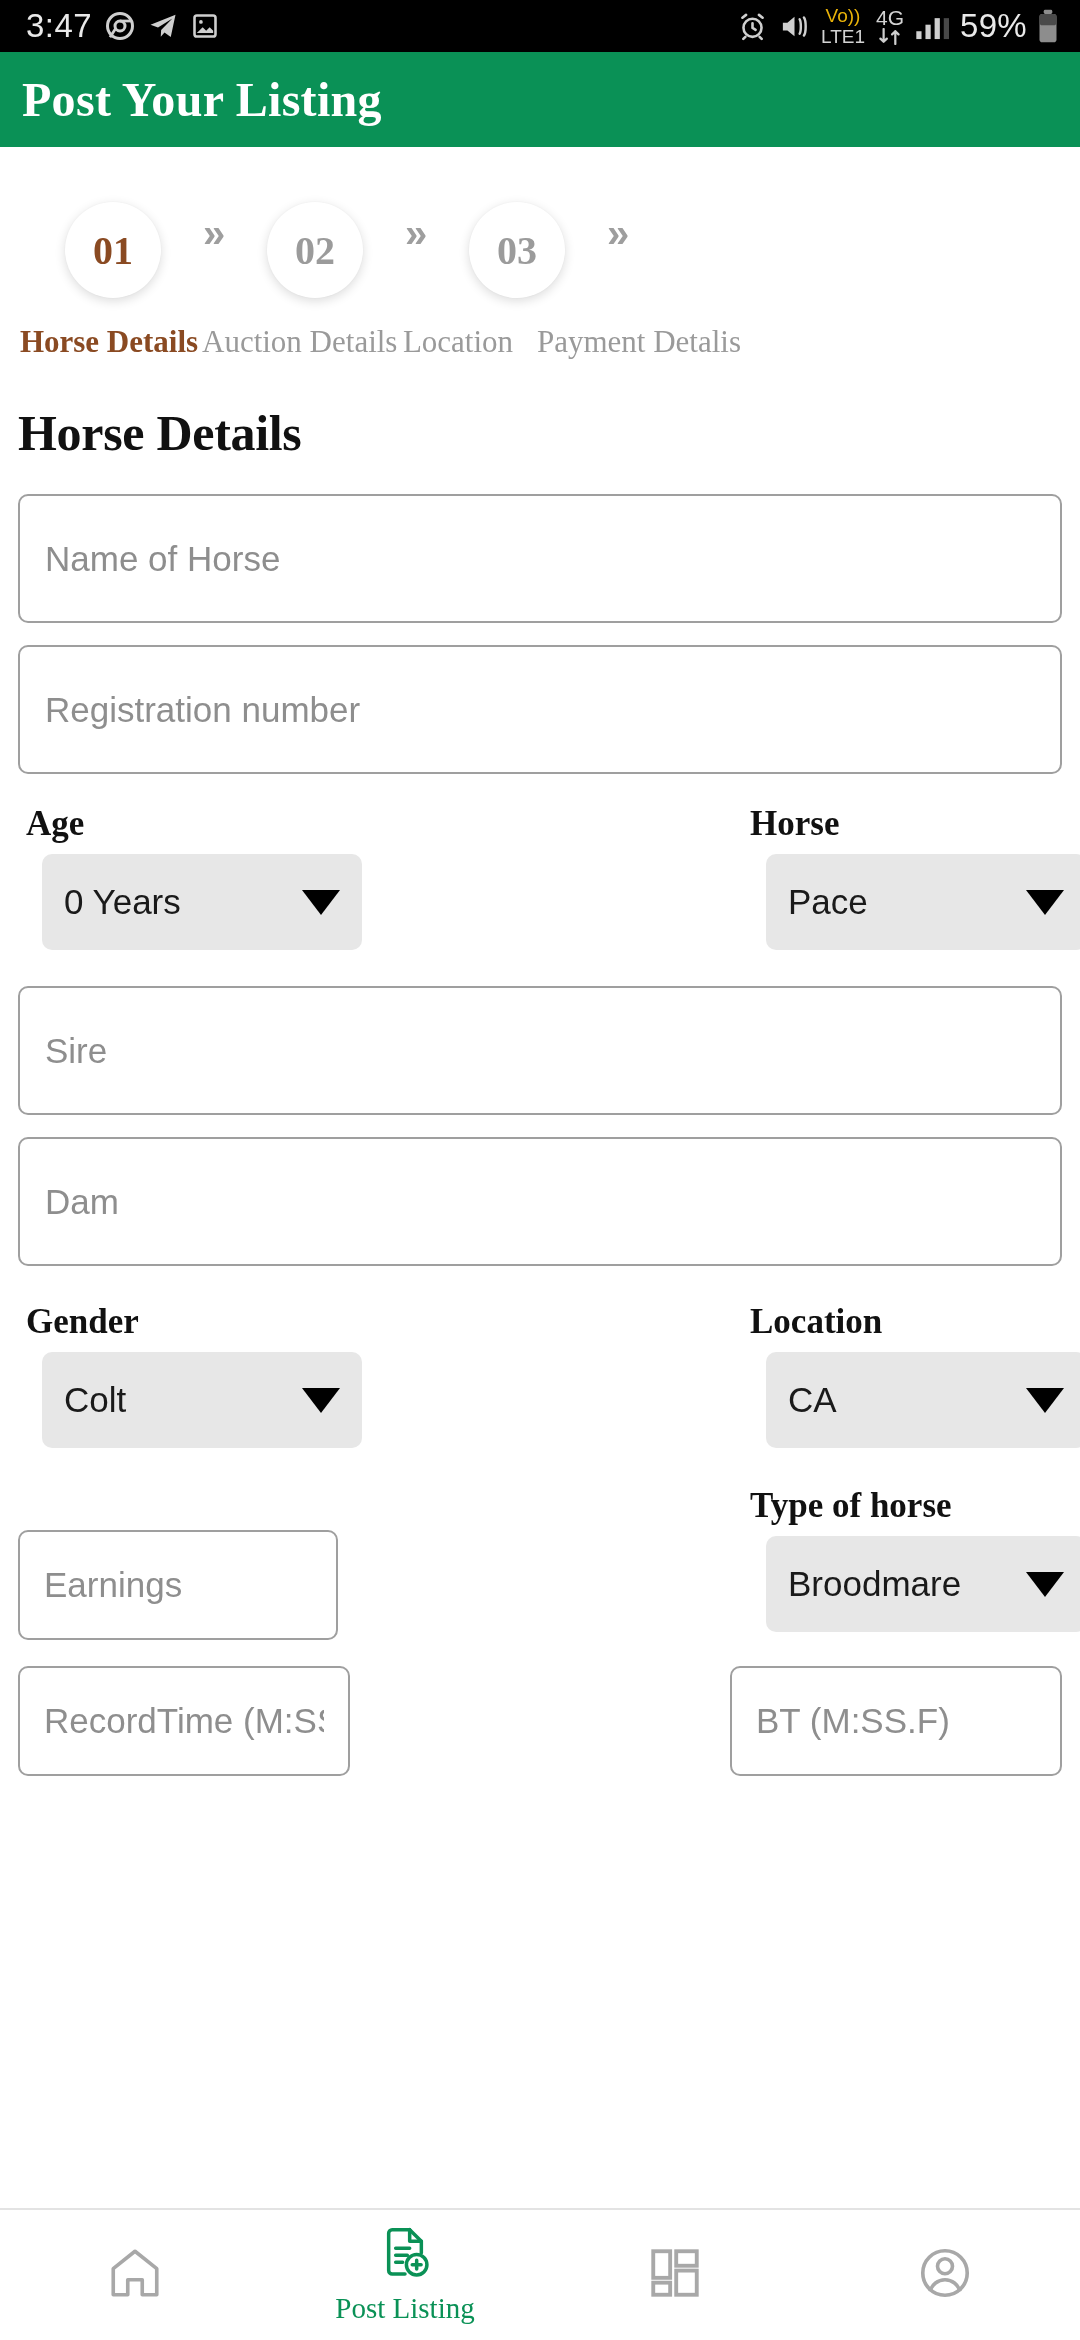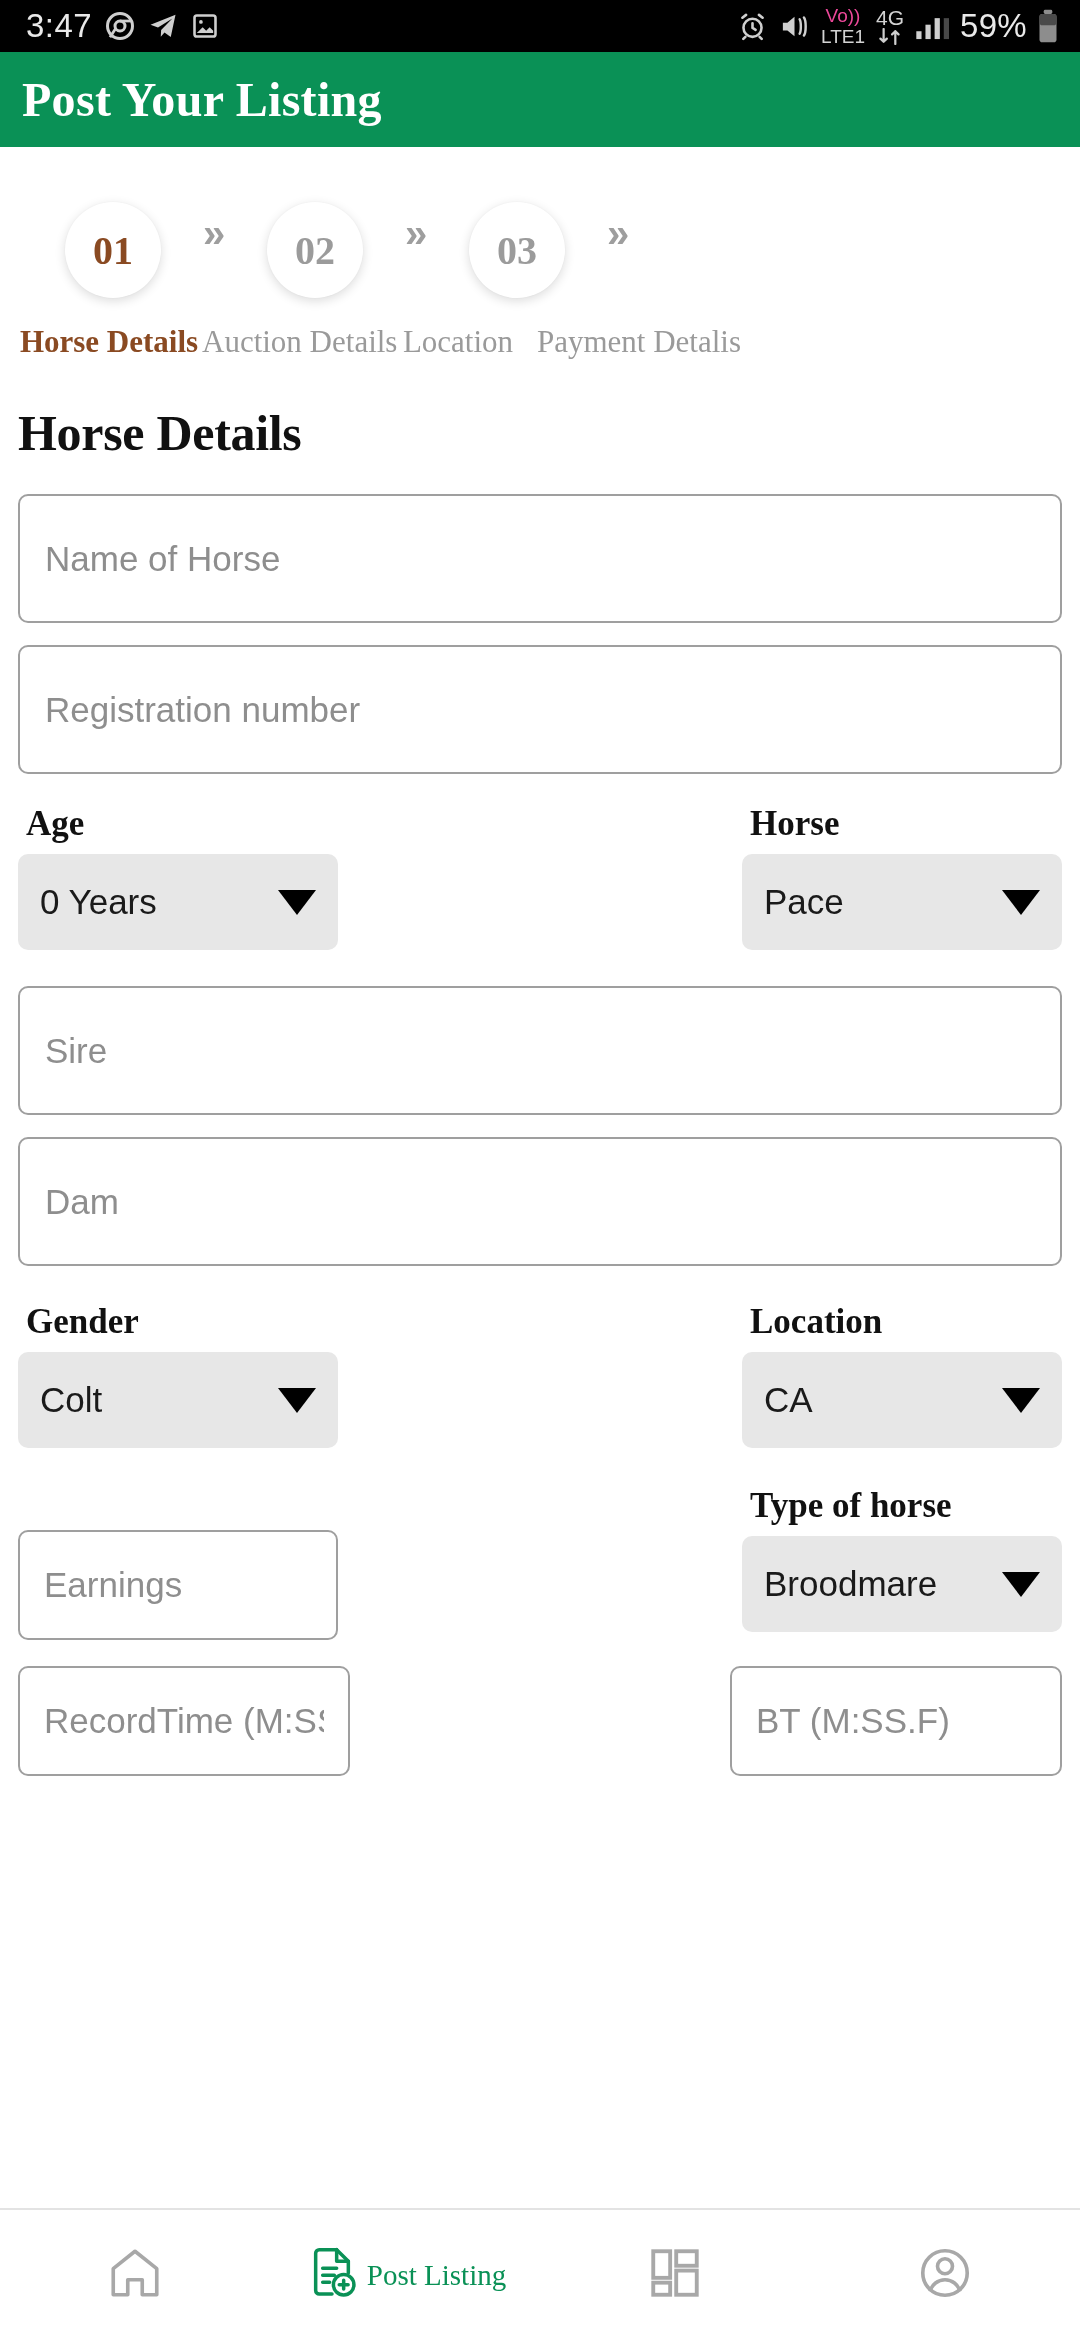--- a/index.html
+++ b/index.html
@@ -39,21 +39,21 @@
     font-family: "Liberation Sans", sans-serif;
     letter-spacing: 0.5px;
   }
   .sb-right { display: flex; align-items: center; gap: 11px; }
   .sb-ico { display: flex; align-items: center; justify-content: center; }
   .sb-volte {
     display: flex; flex-direction: column;
     align-items: center; justify-content: center;
     line-height: 1;
   }
-  .sb-volte span:first-child { font-size: 19px; color: #ec4899; }
+  .sb-volte span:first-child { font-size: 19px; color: #eab308; }
   .sb-volte span:last-child { font-size: 19px; color: #d3d3d3; margin-top: 2px; }
   .sb-4g {
     display: flex; flex-direction: column;
     align-items: center; line-height: 1;
   }
   .sb-4g .g4 { font-size: 21px; color: #d3d3d3; }
   .sb-batt-txt { font-size: 33px; color: #e9e9e9; letter-spacing: 0.3px; }
 
   
   .appbar {
@@ -189,20 +189,21 @@
   .select {
     height: 96px;
     background: #e7e7e7;
     border-radius: 10px;
     display: flex;
     align-items: center;
     justify-content: space-between;
     padding: 0 22px 0 22px;
     width: 100%;
     margin-bottom: 8px;
+    margin-left: 24px;
   }
   .select .val {
     font-size: 35px;
     color: #1a1a1a;
     font-family: "Liberation Sans", sans-serif;
   }
   .caret {
     width: 0; height: 0;
     border-left: 19px solid transparent;
     border-right: 19px solid transparent;
@@ -238,21 +239,21 @@
     height: 132px;
     background: #ffffff;
     border-top: 2px solid #e3e3e3;
     display: flex;
     align-items: center;
     flex: 0 0 auto;
   }
   .nav-item {
     flex: 1 1 25%;
     display: flex;
-    flex-direction: row;
+    flex-direction: column;
     align-items: center;
     justify-content: center;
     gap: 7px;
   }
   .nav-label {
     font-family: "Liberation Serif", serif;
     font-size: 29px;
     color: #0a9156;
   }
 </style>

